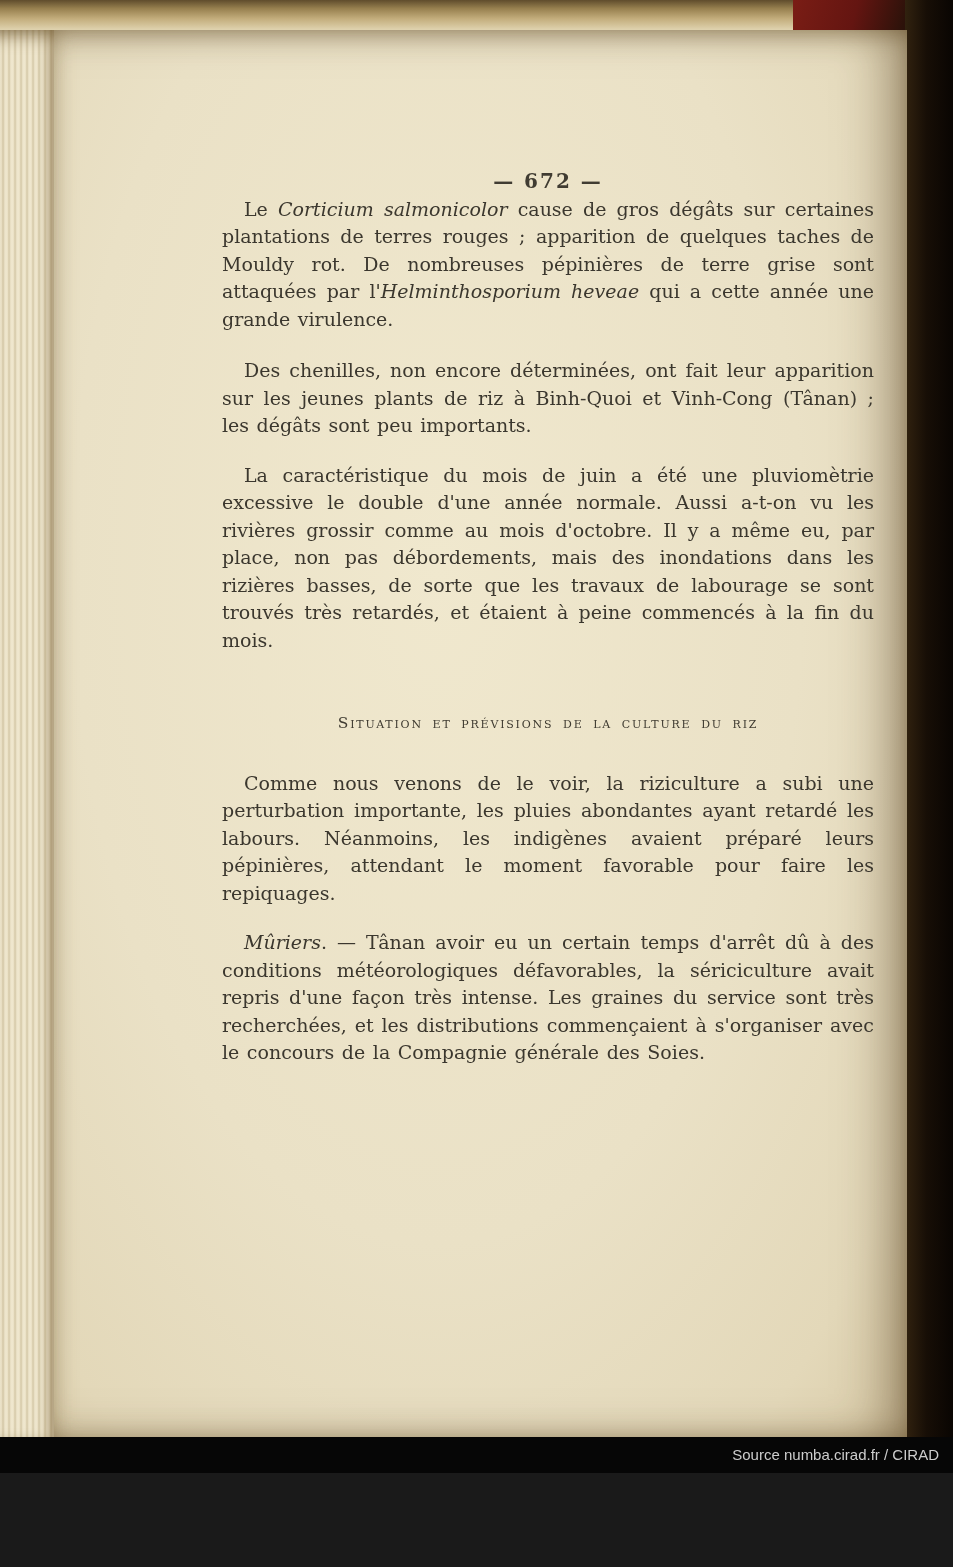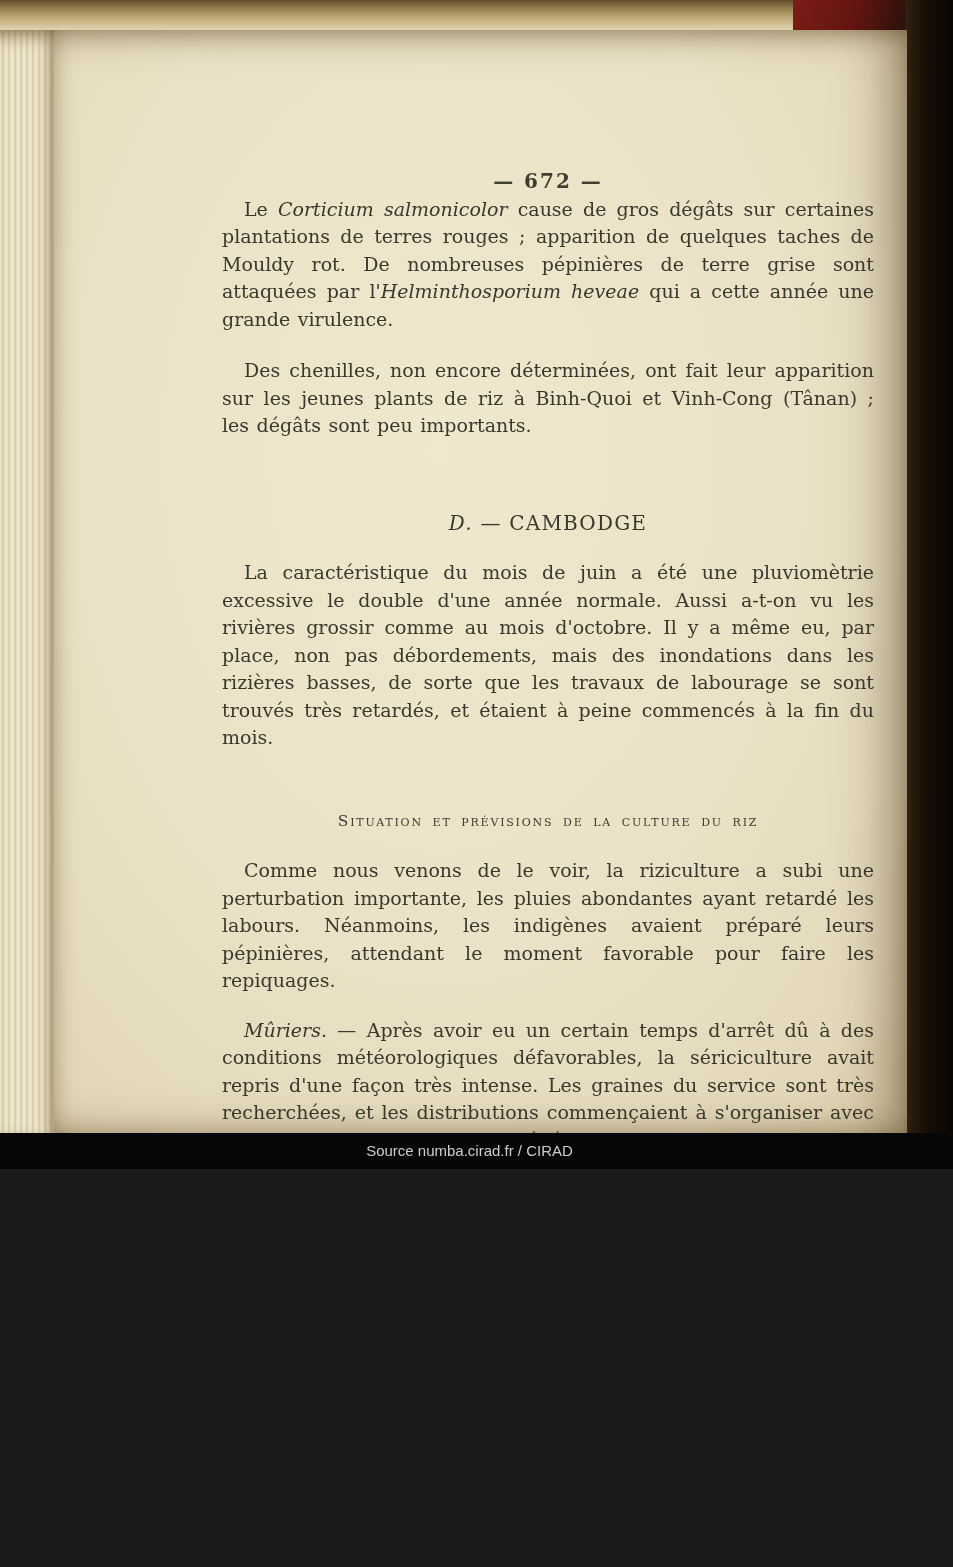--- a/index.html
+++ b/index.html
@@ -1,17 +1,17 @@
 <!DOCTYPE html>
 <html><head>
 <meta charset="utf-8">
 <style>
   html,body { margin:0; padding:0; background:#1a1a1a; }
   .scan {
-    position:relative; width:953px; height:1169px; overflow:hidden;
+    position:relative; width:953px; height:1473px; overflow:hidden;
     background:#ffffff;
     font-family:"DejaVu Serif","Liberation Serif",serif;
   }
   
   .edge-top {
     position:absolute; top:0; left:0; right:40px; height:34px;
     background:linear-gradient(to bottom,#5f4c2c 0%,#97804f 25%,#c3ad7c 55%,#ddd0ab 85%,#e7dcbb 100%);
   }
   
   .corner-tr {
@@ -54,30 +54,30 @@
   }
   .sc-heading .dot { margin-left:20px; }
   .para { margin:0; text-align:justify; text-indent:22px; word-spacing:1.5px; }
   .para i { font-style:italic; }
   .mt-first   { margin-top:24px; }
   .cambodge   { margin-top:70px; text-align:center; font-size:20px; letter-spacing:1.2px; color:#3b372e; }
   .cambodge i { font-style:italic; }
   .h-etat  { margin-top:38px; }
   .p-pluv  { margin-top:22px; }
   .h-riz   { margin-top:56px; }
-  .p-riz   { margin-top:22px; }
+  .p-riz   { margin-top:32px; }
   .h-cult  { margin-top:56px; }
   .p-mur   { margin-top:22px; }
   .p-tab   { margin-top:0; }
   
   .footer-bar {
     position:absolute; left:0; right:0; bottom:0; height:36px; z-index:5;
     background:#060606; color:#cdcdcd;
     font-family:"Liberation Sans","DejaVu Sans",sans-serif;
-    font-size:15px; line-height:36px; text-align:center;
+    font-size:15px; line-height:36px; text-align:right;
     padding-right:14px; box-sizing:border-box;
   }
 </style>
 </head>
 <body>
 
 <div class="scan">
 
   <div class="edge-top"></div>
   <div class="corner-tr"></div>
@@ -87,31 +87,30 @@
   <div class="paper">
     <div class="content">
 
       <div class="page-number">— 672 —</div>
 
 
       <p class="para"><span>Le </span><i>Corticium salmonicolor</i><span> cause de gros dégâts sur certaines plantations de terres rouges ; apparition de quelques taches de Mouldy rot. De nombreuses pépinières de terre grise sont attaquées par l'</span><i>Helminthosporium heveae</i><span> qui a cette année une grande virulence.</span></p>
 
       <p class="para mt-first"><span>Des chenilles, non encore déterminées, ont fait leur apparition sur les jeunes plants de riz à Binh-Quoi et Vinh-Cong (Tânan) ; les dégâts sont peu importants.</span></p>
 
-      <div class="cambodge"><i>D.</i><span> — CAMBODGE</span></div>
 
 
       <p class="para p-pluv"><span>La caractéristique du mois de juin a été une pluviomètrie excessive le double d'une année normale. Aussi a-t-on vu les rivières grossir comme au mois d'octobre. Il y a même eu, par place, non pas débordements, mais des inondations dans les rizières basses, de sorte que les travaux de labourage se sont trouvés très retardés, et étaient à peine commencés à la fin du mois.</span></p>
 
       <h2 class="sc-heading h-riz">Situation et prévisions de la culture du riz</h2>
 
       <p class="para p-riz"><span>Comme nous venons de le voir, la riziculture a subi une perturbation importante, les pluies abondantes ayant retardé les labours. Néanmoins, les indigènes avaient préparé leurs pépinières, attendant le moment favorable pour faire les repiquages.</span></p>
 
 
-      <p class="para p-mur"><i>Mûriers</i><span>. — Après avoir eu un certain temps d'arrêt dû à des conditions météorologiques défavorables, la sériciculture avait repris d'une façon très intense. Les graines du service sont très recherchées, et les distributions commençaient à s'organiser avec le concours de la Compagnie générale des Soies.</span></p>
+      <p class="para p-mur"><i>Mûriers</i><span>. — Tânan avoir eu un certain temps d'arrêt dû à des conditions météorologiques défavorables, la sériciculture avait repris d'une façon très intense. Les graines du service sont très recherchées, et les distributions commençaient à s'organiser avec le concours de la Compagnie générale des Soies.</span></p>
 
 
     </div>
   </div>
 
   <div class="footer-bar"><span>Source numba.cirad.fr / CIRAD</span></div>
 
 </div>
 
 </body></html>

